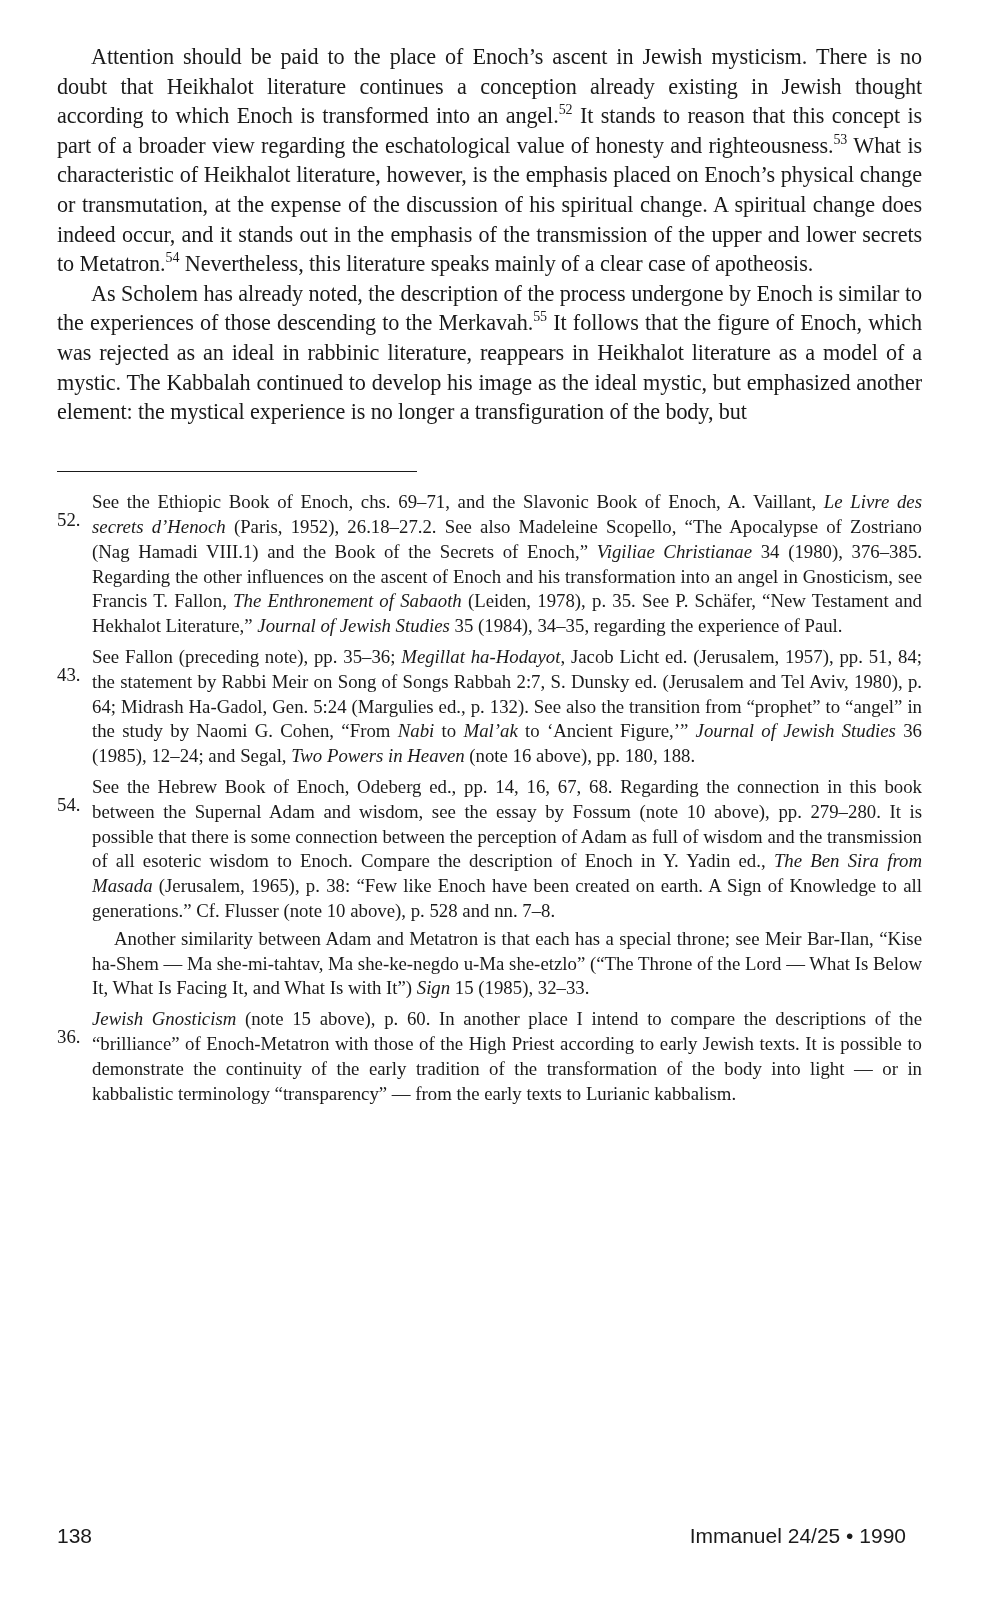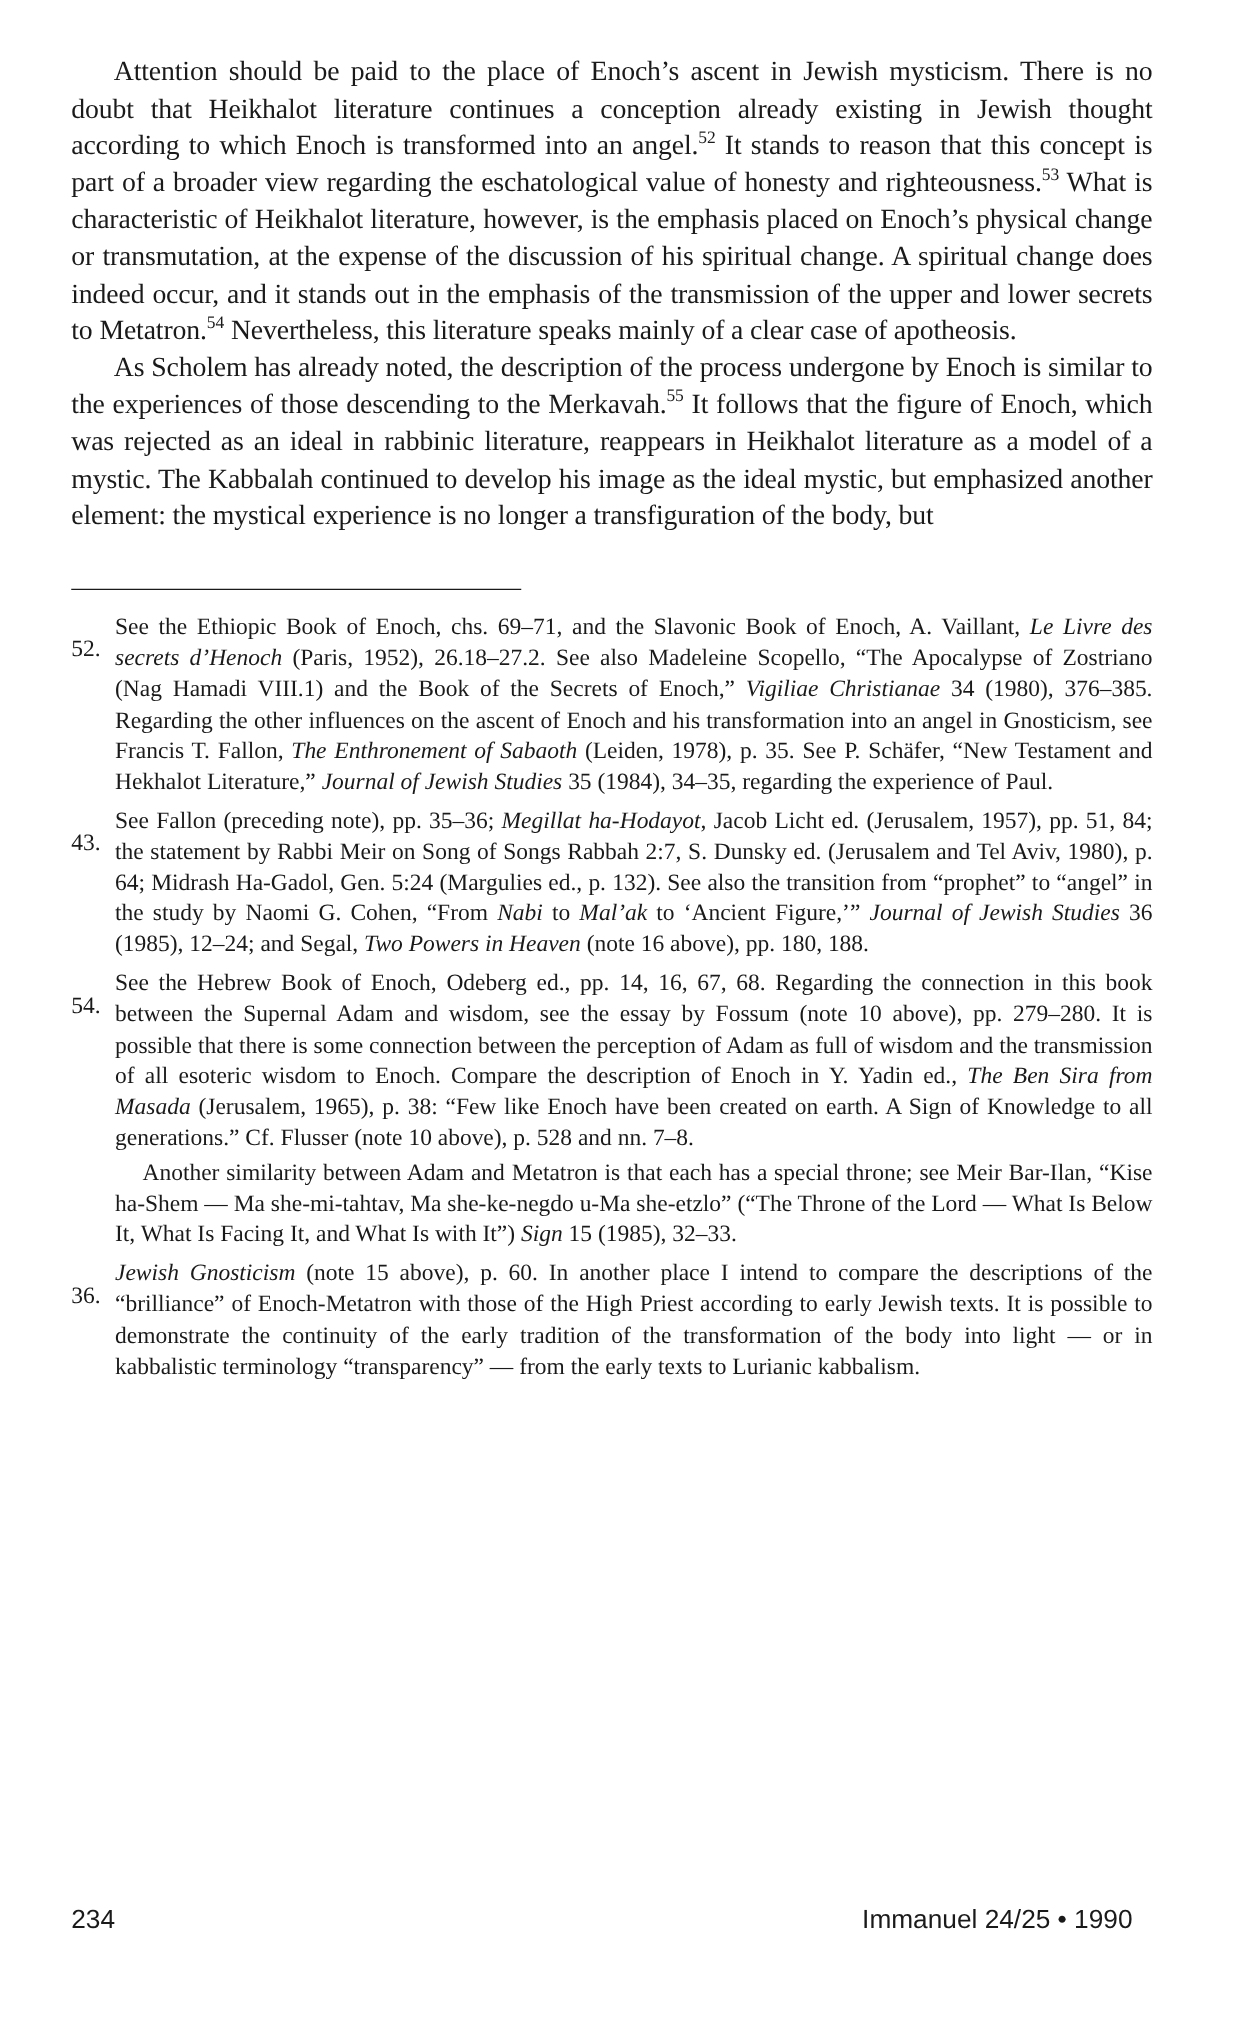--- a/index.html
+++ b/index.html
@@ -101,15 +101,15 @@
       <span class="sub">Another similarity between Adam and Metatron is that each has a special throne; see Meir Bar-Ilan, “Kise ha-Shem — Ma she-mi-tahtav, Ma she-ke-negdo u-Ma she-etzlo” (“The Throne of the Lord — What Is Below It, What Is Facing It, and What Is with It”) <i>Sign</i> 15 (1985), 32–33.</span>
     </div>
     <div class="note">
       <span class="num">36.</span>
       <span class="content"><i>Jewish Gnosticism</i> (note 15 above), p. 60. In another place I intend to compare the descriptions of the “brilliance” of Enoch-Metatron with those of the High Priest according to early Jewish texts. It is possible to demonstrate the continuity of the early tradition of the transformation of the body into light — or in kabbalistic terminology “transparency” — from the early texts to Lurianic kabbalism.</span>
     </div>
   </div>
 </div>
 
 <div class="footer">
-  <span class="page-num">234</span>
+  <span class="page-num">138</span>
   <span class="journal">Immanuel 24/25 • 1990</span>
 </div>
 
 </body></html>

